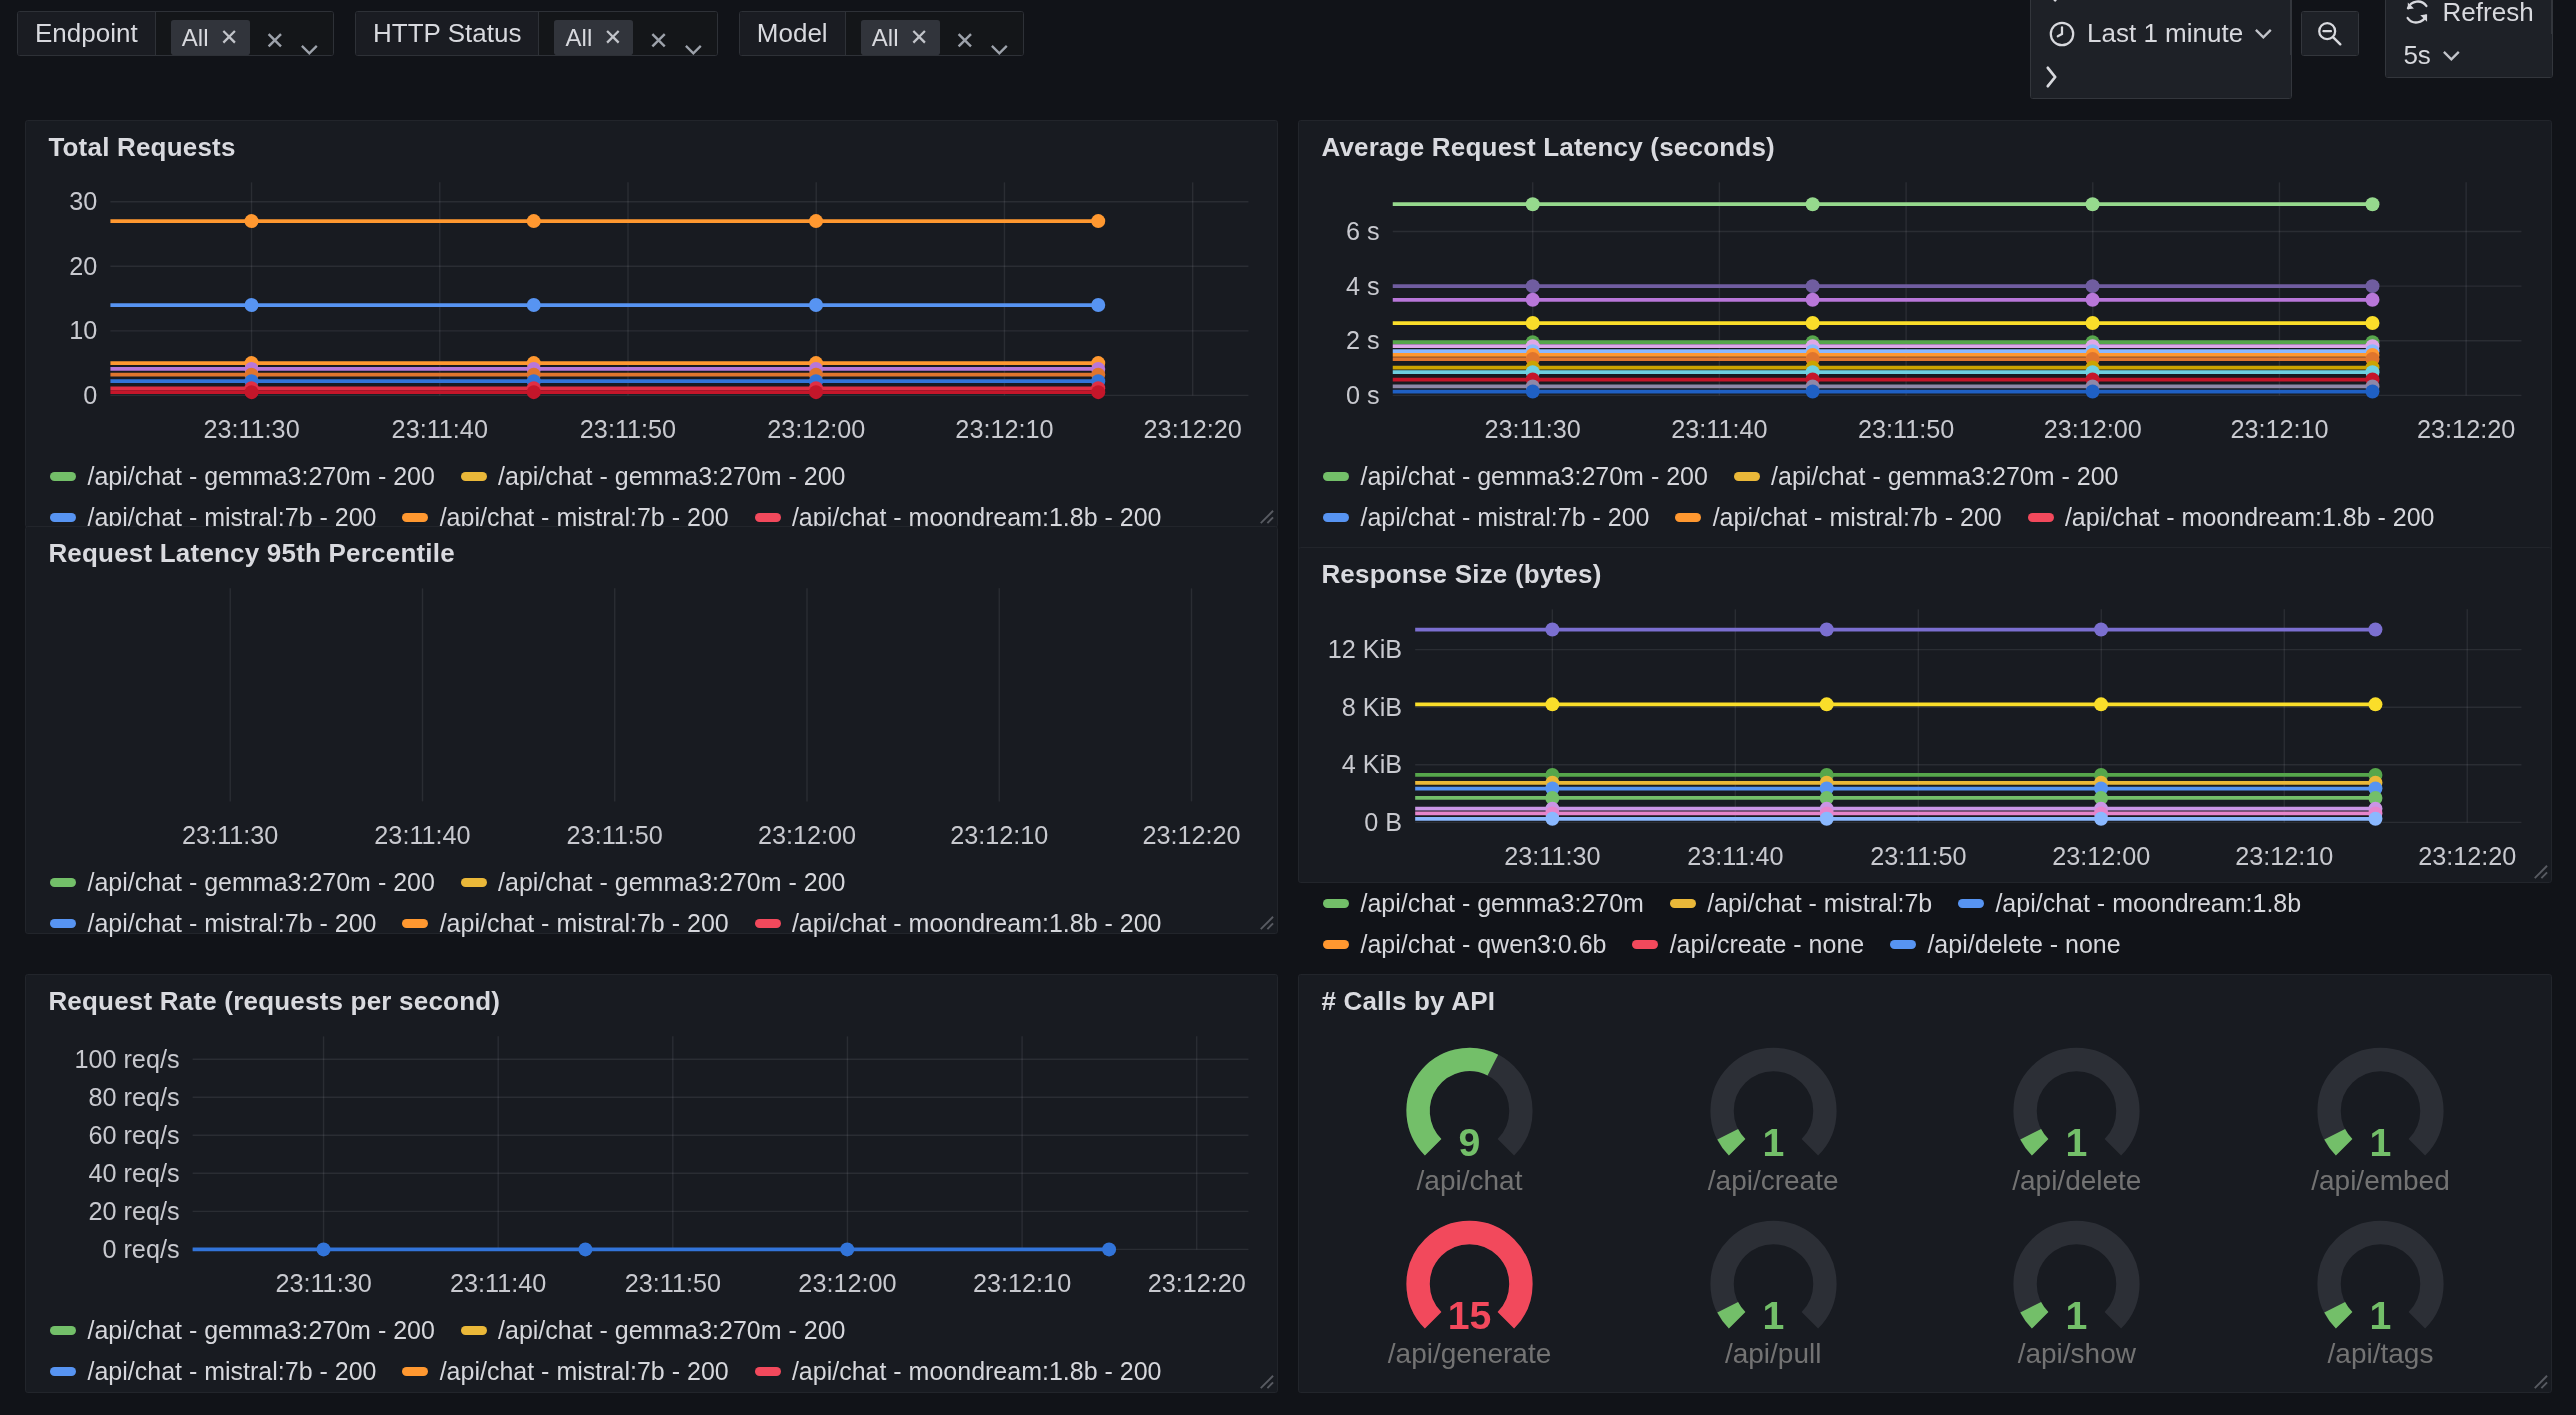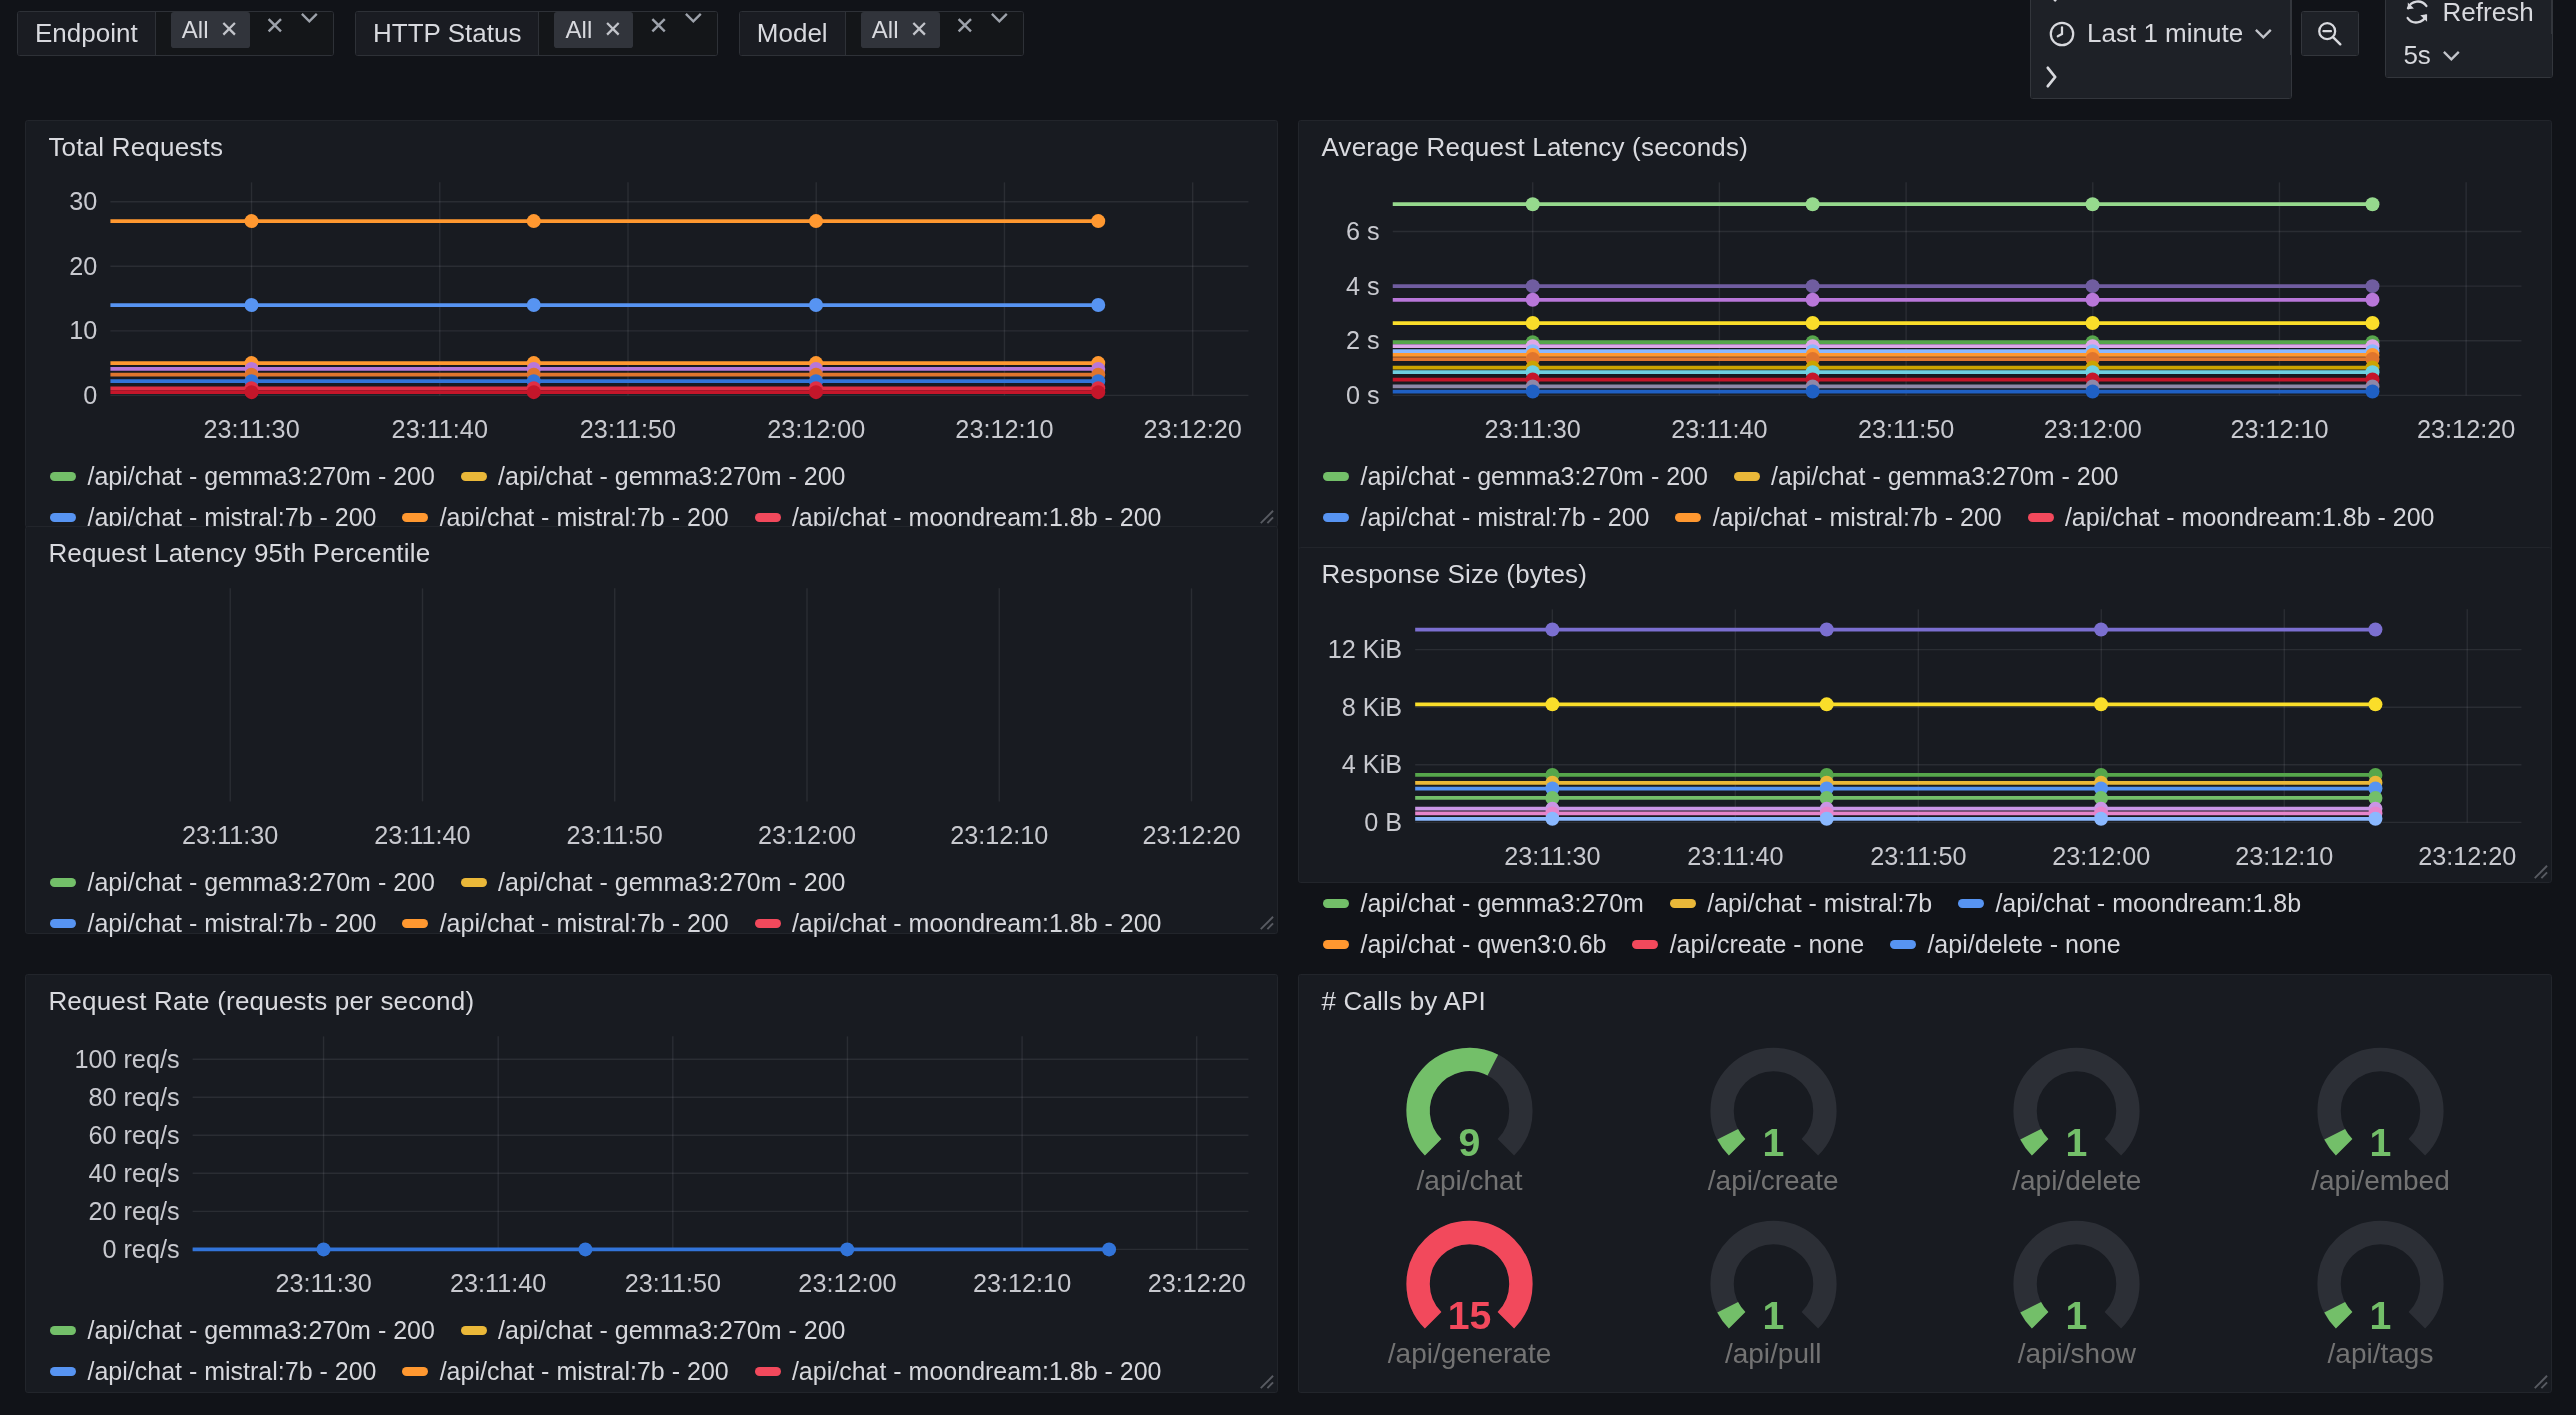--- a/index.html
+++ b/index.html
@@ -5,37 +5,37 @@
   * { box-sizing: border-box; }
   html,body { margin:0; padding:0; background:#0e1014; }
   body { font-family:"Liberation Sans", sans-serif; }
   .dashboard { position:relative; width:2576px; height:1415px; background:#111318; overflow:hidden; }
 
   
   .toolbar { position:absolute; left:17px; top:11.2px; right:23.4px; height:45px; display:flex; align-items:center; }
   .filters { display:flex; gap:20.6px; }
   .filter-group { display:flex; align-items:stretch; height:45px; border:0.9px solid #2e3137; border-radius:2.8px; overflow:hidden; }
   .f-label { display:flex; align-items:center; padding:0 17px; background:#1a1c22; color:#d8d9de; font-size:26px; border-right:0.9px solid #2e3137; }
-  .f-value { display:flex; align-items:flex-start; gap:15px; padding:0 15px; background:#141619; }
+  .f-value { display:flex; align-items:flex-end; gap:15px; padding:0 15px; background:#141619; }
   .chip { display:flex; align-items:center; gap:11.2px; background:#31343b; border-radius:2.8px; padding:3.7px 11.2px; color:#d8d9de; font-size:24px; cursor:pointer; }
   .chip .x { font-size:22.4px; color:#c2c4ca; }
   .clear-x { color:#9da2ab; font-size:24px; cursor:pointer; }
   .caret { width:18.7px; height:11.2px; }
 
   .time-controls { margin-left:auto; display:flex; align-items:center; gap:9.3px; }
   .btn-group { display:flex; border:0.9px solid #33363c; border-radius:2.8px; overflow:hidden;flex-direction:column; }
   .tbtn { display:flex; align-items:center; gap:11.2px; background:#1e2127; color:#d8d9de; font-size:26px; border:none; border-right:0.9px solid #33363c; padding:0 17px; height:43px; cursor:pointer; }
   .tbtn:last-child { border-right:none; }
   .tbtn.icon-only { padding:0 13px; }
   .tbtn svg { display:block; }
   .gap { width:7.5px; }
 
   
   .panel { position:absolute; background:#181b21; border:0.9px solid #22252b; border-radius:2.8px; padding:11.2px 18.7px; }
-  .panel-title { margin:0 0 5.6px 3.7px; font-size:26px; font-weight:400; color:#d9dadf; letter-spacing:0.2px; cursor:pointer; }
+  .panel-title { margin:0 0 5.6px 3.7px; font-size:26px; font-weight:700; color:#d9dadf; letter-spacing:0.2px; cursor:pointer; }
   #p-total    { left:25px;   top:120px;  width:1253px; height:408px; }
   #p-latency  { left:1298px; top:120px;  width:1254px; height:476px; }
   #p-p95      { left:25px;   top:526px;  width:1253px; height:408px; }
   #p-respsize { left:1298px; top:547px;  width:1254px; height:336px; }
   #p-rate     { left:25px;   top:974px; width:1253px; height:419px; }
   #p-calls    { left:1298px; top:974px; width:1254px; height:419px; }
 
   .ts-chart { display:block; }
 
   .legend { margin:1.9px 0 0 5.6px; }

